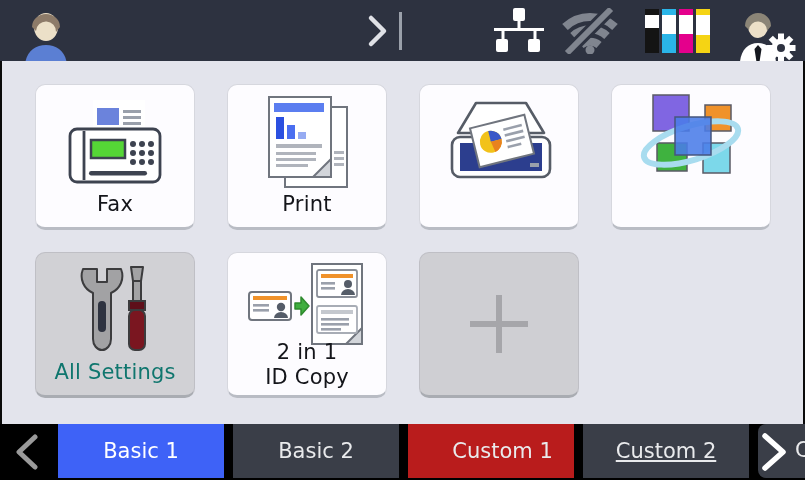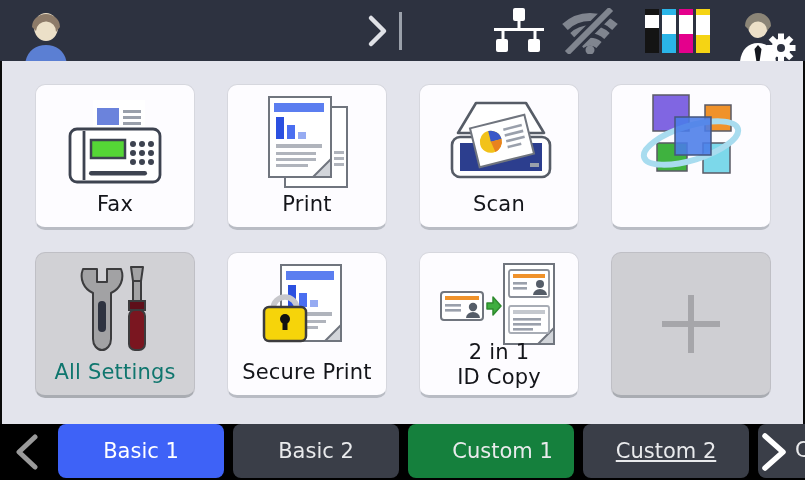--- a/index.html
+++ b/index.html
@@ -41,21 +41,21 @@
     font-size:21px; color:#14151a; letter-spacing:.2px;
   }
   .tile.disabled .label { color:#0f766e; }
   .tile .label.two-line { bottom:5px; line-height:1.18; }
   .plus-center { position:absolute; inset:0; display:flex; align-items:center; justify-content:center; }
   
   .tabbar { position:absolute; top:424px; left:0; width:100%; height:56px; background:#000; }
   .prev-ch { position:absolute; left:12px; top:10px; }
   .tabs { position:absolute; left:58px; top:0; display:flex; gap:9px; }
   .tab {
-    width:166px; height:54px; border-radius:8px;
+    width:166px; height:54px; border-radius:0;
     display:flex; align-items:center; justify-content:center;
     font-size:21px; color:#e9eaec; background:#3a3e48;
   }
   .tab.active { color:#fff; }
   .tab.partial {
     position:absolute; left:758px; top:0; width:47px;
     border-radius:8px 0 0 8px; overflow:hidden; justify-content:flex-start;
   }
   .tab.partial span { position:absolute; left:37px; top:14px; }
   .next-ch { position:absolute; left:757px; top:9px; }
@@ -215,21 +215,20 @@
             <circle cx="47" cy="40" r="11" fill="#f2c21a"></circle>
             <path d="M47,40 L47,29 A11,11 0 0 1 58,40 Z" fill="#3a57c8"></path>
             <path d="M47,40 L58,40 A11,11 0 0 1 49,51 Z" fill="#e8821e"></path>
             <rect x="62" y="30" width="19" height="2.6" fill="#9aa0ab"></rect>
             <rect x="62" y="36" width="19" height="2.6" fill="#9aa0ab"></rect>
             <rect x="62" y="42" width="19" height="2.6" fill="#9aa0ab"></rect>
             <rect x="62" y="48" width="14" height="2.6" fill="#9aa0ab"></rect>
           </g>
         </svg>
       </div>
-      <div class="label">Scan</div>
     </div>
 
     <div class="tile">
       <div class="art" style="top:8px">
         <svg width="104" height="94" viewBox="0 0 104 94">
           <rect x="14" y="2" width="36" height="36" fill="#8066e2" stroke="#5a5a66" stroke-width="1.5"></rect>
           <rect x="66" y="12" width="26" height="26" fill="#f0922a" stroke="#5a5a66" stroke-width="1.5"></rect>
           <rect x="18" y="50" width="30" height="28" fill="#3fb23f" stroke="#5a5a66" stroke-width="1.5"></rect>
           <rect x="64" y="50" width="27" height="30" fill="#7cd8ea" stroke="#5a5a66" stroke-width="1.5"></rect>
           <ellipse cx="52" cy="50" rx="49" ry="17" fill="none" stroke="#a8dcef" stroke-width="6" transform="rotate(-17 52 50)"></ellipse>
@@ -245,40 +244,20 @@
           <rect x="25" y="36" width="8" height="31" rx="4" fill="#2e3340"></rect>
           <path d="M58,2 L70,2 L68,16 L60,16 Z" fill="#a2a2a4" stroke="#3c3c3e" stroke-width="2" stroke-linejoin="round"></path>
           <rect x="60" y="16" width="8" height="20" fill="#a2a2a4" stroke="#3c3c3e" stroke-width="2"></rect>
           <rect x="56" y="36" width="16" height="9" fill="#5e0f1a" stroke="#3c3c3e" stroke-width="2"></rect>
           <rect x="56" y="45" width="16" height="40" rx="6" fill="#7a1620" stroke="#3c3c3e" stroke-width="2"></rect>
         </svg>
       </div>
       <div class="label">All Settings</div>
     </div>
 
-    <div class="tile">
-      <div class="art" style="top:10px">
-        <svg width="96" height="94" viewBox="0 0 96 94">
-          <rect x="22" y="2" width="60" height="76" fill="#fff" stroke="#70757e" stroke-width="2"></rect>
-          <path d="M82,62 L82,78 L66,78 Z" fill="#d2d5da" stroke="#70757e" stroke-width="2" stroke-linejoin="round"></path>
-          <rect x="27" y="8" width="48" height="9" fill="#5b7ef0"></rect>
-          <rect x="29" y="22" width="8" height="22" fill="#2b50e0"></rect>
-          <rect x="40" y="30" width="8" height="14" fill="#4a6ef0"></rect>
-          <rect x="51" y="37" width="8" height="7" fill="#96abf2"></rect>
-          <rect x="29" y="49" width="44" height="4" fill="#b0b4bc"></rect>
-          <rect x="29" y="57" width="38" height="3" fill="#b0b4bc"></rect>
-          <rect x="29" y="63" width="30" height="3" fill="#b0b4bc"></rect>
-          <path d="M14,46 a12,12 0 0 1 24,0" fill="none" stroke="#c8c8cc" stroke-width="5.5"></path>
-          <rect x="5" y="44" width="42" height="34" rx="5" fill="#f6d40a" stroke="#3c3c3e" stroke-width="2.5"></rect>
-          <circle cx="26" cy="56" r="5" fill="#111"></circle>
-          <rect x="23.5" y="56" width="5" height="11" fill="#111"></rect>
-        </svg>
-      </div>
-      <div class="label">Secure Print</div>
-    </div>
 
     <div class="tile">
       <div class="art" style="top:9px">
         <svg width="118" height="86" viewBox="0 0 118 86">
           <rect x="1" y="30" width="42" height="28" rx="3" fill="#fff" stroke="#70757e" stroke-width="2"></rect>
           <rect x="5" y="34" width="34" height="4" fill="#f0922a"></rect>
           <rect x="5" y="42" width="16" height="2.6" fill="#9aa0ab"></rect>
           <rect x="5" y="47" width="16" height="2.6" fill="#9aa0ab"></rect>
           <circle cx="33" cy="45" r="4.2" fill="#555d68"></circle>
           <path d="M26,56 a7,6 0 0 1 14,0 Z" fill="#555d68"></path>
@@ -317,21 +296,21 @@
   <nav class="tabbar">
     <div class="prev-ch">
       <svg width="30" height="36" viewBox="0 0 30 36">
         <polyline points="23,3 7,18 23,33" fill="none" stroke="#9a9a9a" stroke-width="5" stroke-linecap="round" stroke-linejoin="round"></polyline>
       </svg>
     </div>
 
     <div class="tabs">
       <div class="tab active" style="background: rgb(62, 98, 247);">Basic 1</div>
       <div class="tab" style="background: rgb(58, 62, 72); text-align: center;">Basic 2</div>
-      <div class="tab" style="background: #15803d; padding-left: 23px;">Custom 1</div>
+      <div class="tab" style="background: #b91c1c; padding-left: 23px;">Custom 1</div>
       <div class="tab" style="background: rgb(58, 62, 72); text-decoration: underline;">Custom 2</div>
     </div>
 
     <div class="tab partial" style="background: rgb(58, 62, 72);">
       <span>C</span>
     </div>
 
     <div class="next-ch">
       <svg width="34" height="38" viewBox="0 0 34 38">
         <polyline points="8,3 26,19 8,35" fill="none" stroke="#fff" stroke-width="5.5" stroke-linecap="round" stroke-linejoin="round"></polyline>

